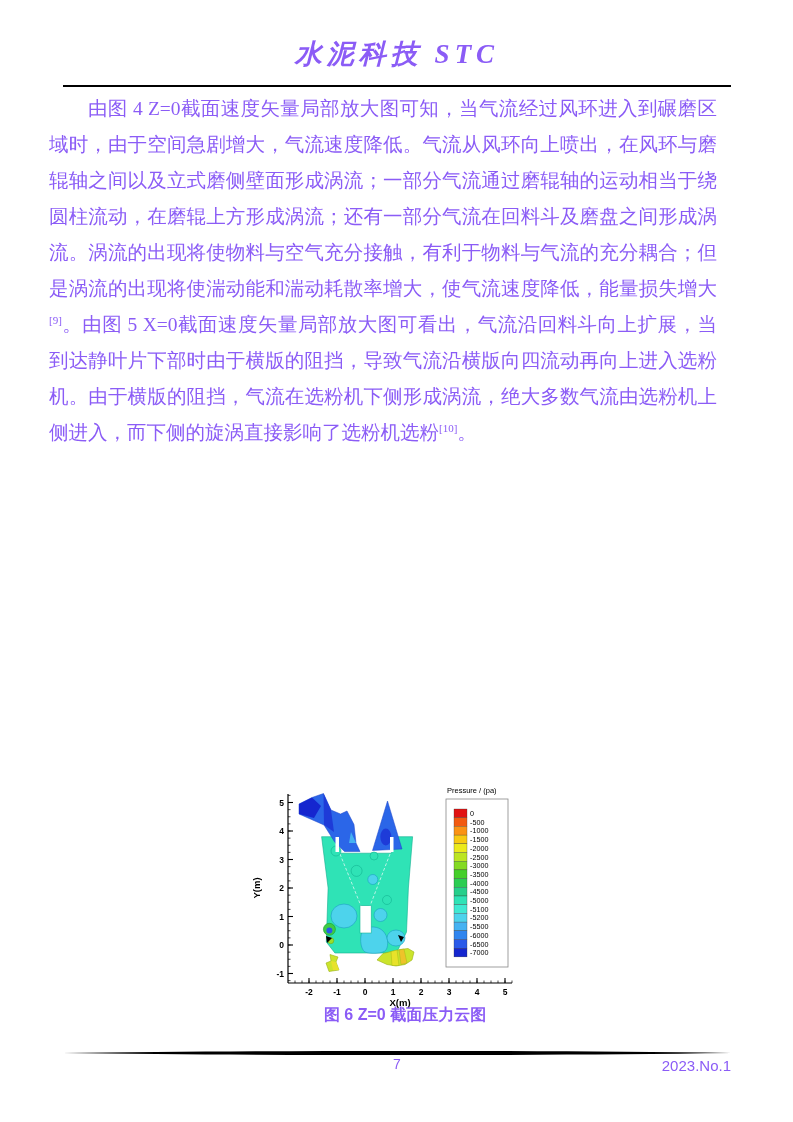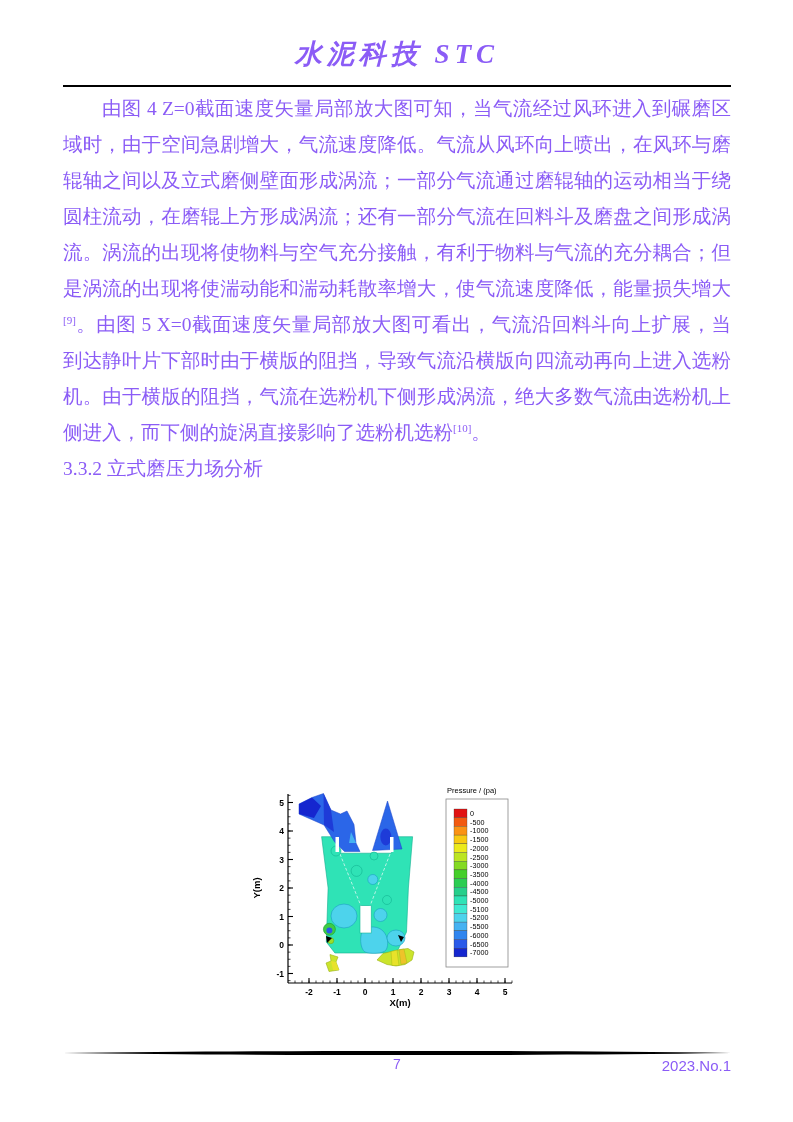--- a/index.html
+++ b/index.html
@@ -7,21 +7,21 @@
     position:relative;width:793px;height:1122px;background:#fff;margin:0 auto;
     font-family:"Liberation Serif","DejaVu Serif",serif;color:#8b5cf6;overflow:hidden;
   }
   .hdr{
     position:absolute;top:36px;left:63px;width:668px;text-align:center;
     font-size:27px;font-weight:bold;font-style:italic;letter-spacing:5px;
     font-family:"Liberation Serif","DejaVu Serif",serif;
   }
   .hdr-rule{position:absolute;top:85px;left:63px;width:668px;border-top:2px solid #000;}
   .bodytext{
-    position:absolute;top:91px;left:63px;width:668px;
+    position:absolute;top:91px;left:49px;width:668px;
     font-size:19.5px;line-height:36px;text-align:justify;
   }
   .para{margin:0;text-indent:2em;}
   .heading{margin:0;font-size:19.5px;font-weight:400;line-height:36px;text-indent:0;}
   sup.cite{font-size:11px;vertical-align:7px;line-height:0;}
   .figure{position:absolute;left:250px;top:780px;width:270px;height:232px;}
   .figcap{
     position:absolute;left:270px;top:1005px;width:270px;text-align:center;
     font-size:16px;font-weight:bold;font-family:"Liberation Sans","DejaVu Sans",sans-serif;
   }
@@ -39,21 +39,20 @@
 </head>
 <body>
 
 <div class="page">
 
   <div class="hdr">水泥科技 STC</div>
   <div class="hdr-rule"></div>
 
   <div class="bodytext">
     <p class="para"><span>由图 4 Z=0截面速度矢量局部放大图可知，当气流经过风环进入到碾磨区域时，由于空间急剧增大，气流速度降低。气流从风环向上喷出，在风环与磨辊轴之间以及立式磨侧壁面形成涡流；一部分气流通过磨辊轴的运动相当于绕圆柱流动，在磨辊上方形成涡流；还有一部分气流在回料斗及磨盘之间形成涡流。涡流的出现将使物料与空气充分接触，有利于物料与气流的充分耦合；但是涡流的出现将使湍动能和湍动耗散率增大，使气流速度降低，能量损失增大</span><sup class="cite">[9]</sup><span>。由图 5 X=0截面速度矢量局部放大图可看出，气流沿回料斗向上扩展，当到达静叶片下部时由于横版的阻挡，导致气流沿横版向四流动再向上进入选粉机。由于横版的阻挡，气流在选粉机下侧形成涡流，绝大多数气流由选粉机上侧进入，而下侧的旋涡直接影响了选粉机选粉</span><sup class="cite">[10]</sup><span>。</span></p>
-    <h3 class="heading">3.3.2 立式磨压力场分析</h3>
   </div>
 
   <div class="figure">
     <svg id="figsvg" width="270" height="232" viewBox="0 0 270 232">
 
       <g>
 
         <path d="M71.6,56.7 L88.4,56.7 L88.4,73.2 L141.6,73.2 L141.6,56.7 L162.6,56.7
                  L158.4,108 L156.5,152 L146.5,173 L84.9,173 L76.3,162 L78.1,108 Z" fill="#2fe3b6" stroke="#10af8e" stroke-width="0.6"></path>
 
@@ -237,20 +236,21 @@
             <text x="220" y="157.79999999999998" font-size="7.2" class="figsans">-6000</text>
             <rect x="204" y="159.5" width="13" height="8.7" fill="#2a5ae9" stroke="#333" stroke-width="0.3"></rect>
             <text x="220" y="166.5" font-size="7.2" class="figsans">-6500</text>
             <rect x="204" y="168.2" width="13" height="8.7" fill="#1526cf" stroke="#333" stroke-width="0.3"></rect>
             <text x="220" y="175.2" font-size="7.2" class="figsans">-7000</text>
           </g>
       </g>
     </svg>
   </div>
 
+  <div class="figcap">图 6 Z=0 截面压力云图</div>
 
   <svg class="ftr-rule" width="668" height="8">
     <path d="M0,4 C200,1.2 468,1.2 668,4 C468,6.8 200,6.8 0,4 Z" fill="#000"></path>
   </svg>
   <div class="ftr-page">7</div>
   <div class="ftr-issue">2023.No.1</div>
 
 </div>
 
 </body></html>

